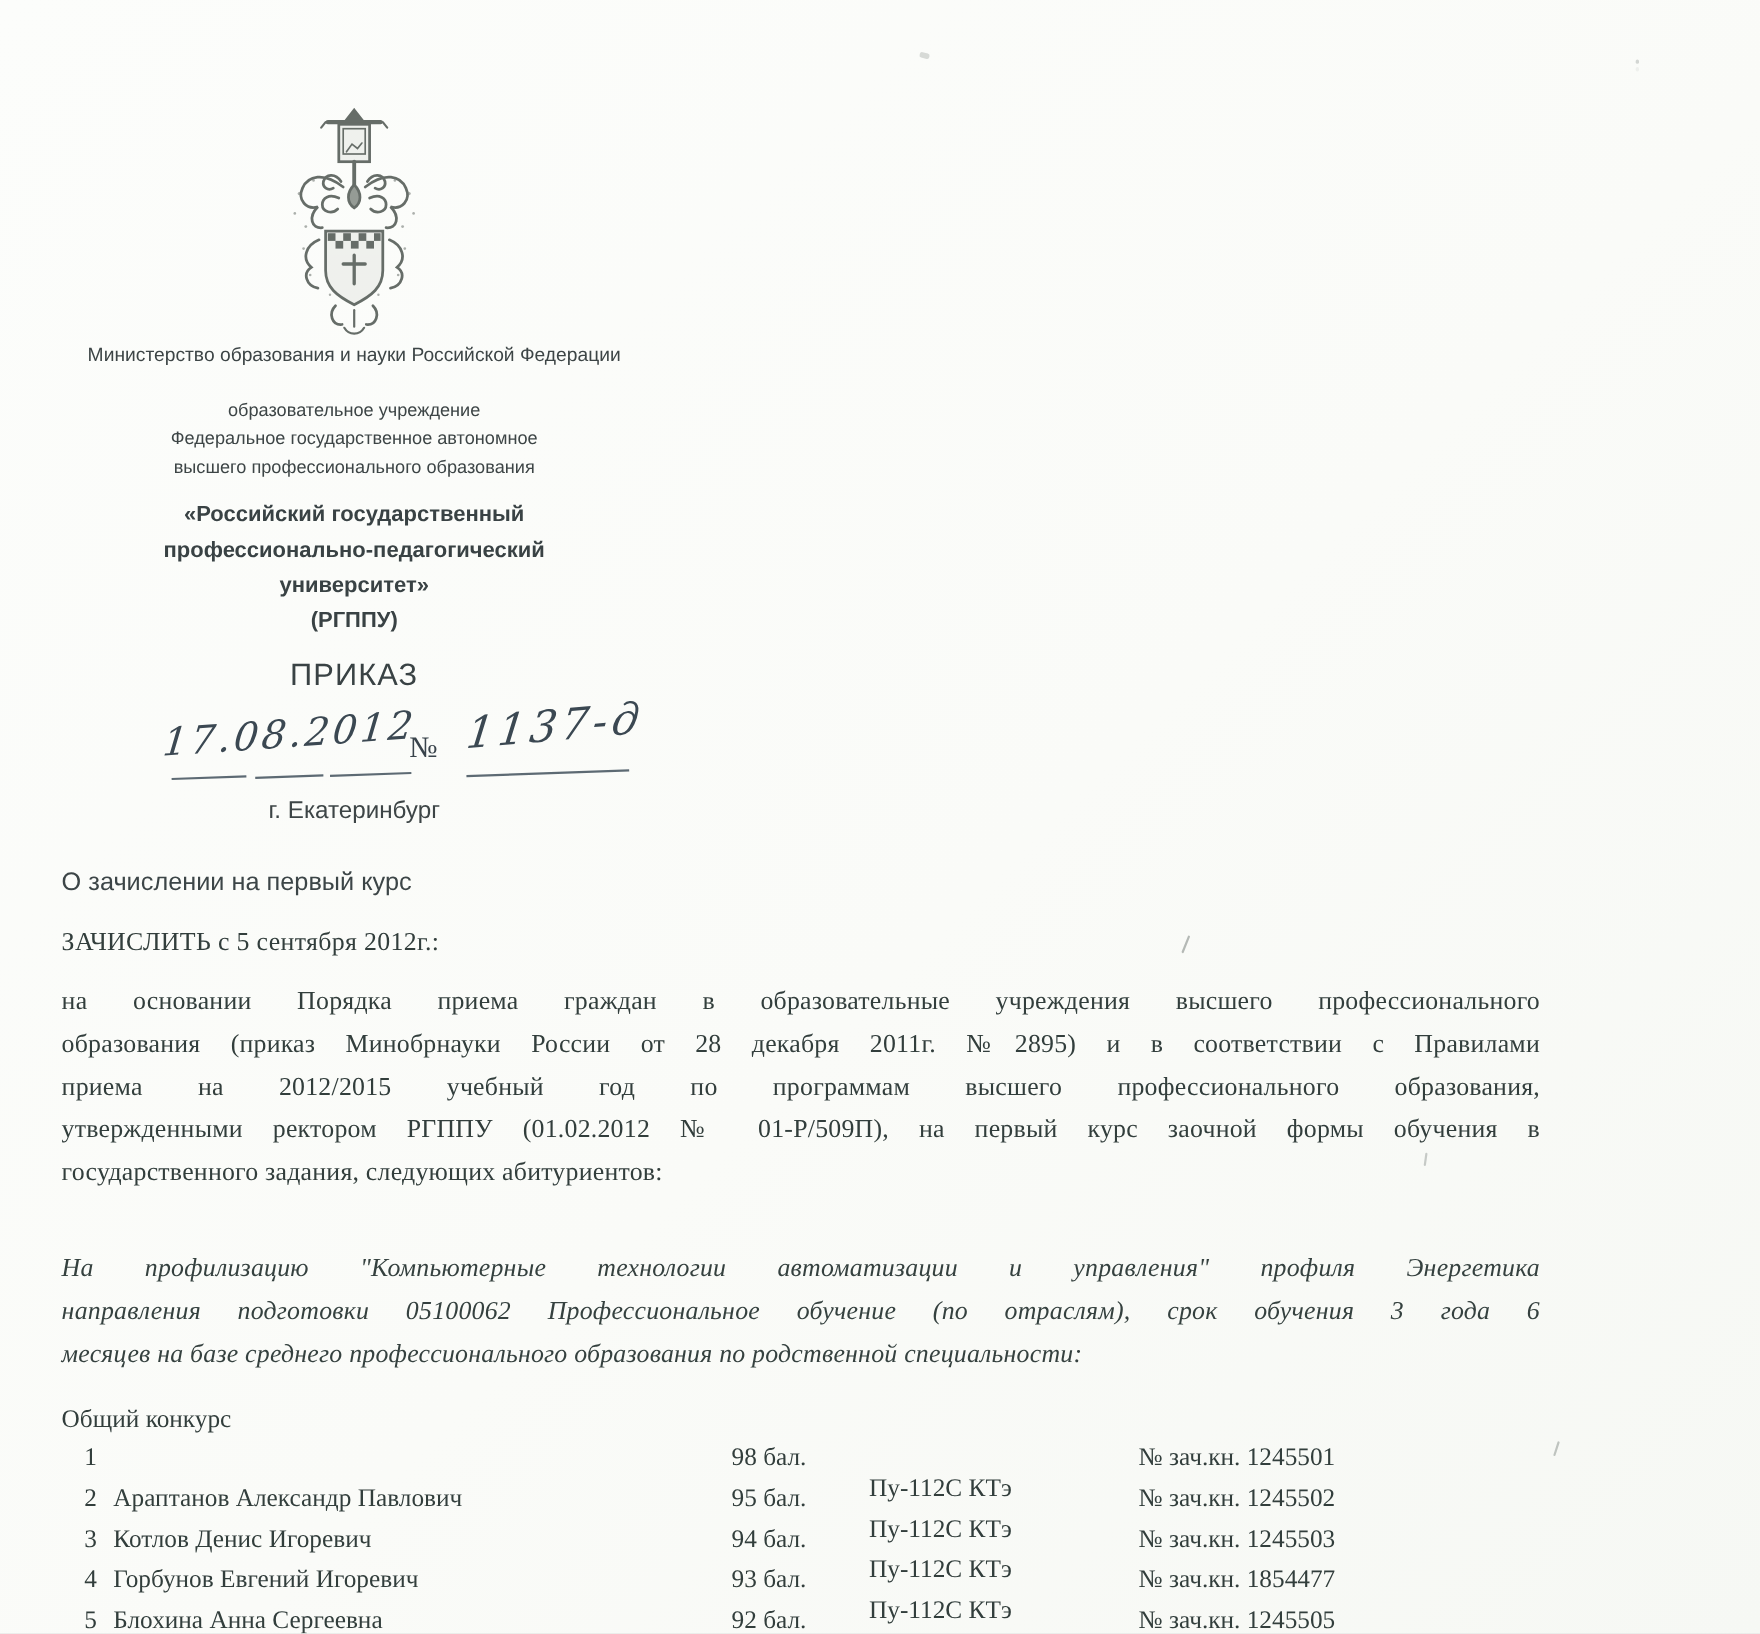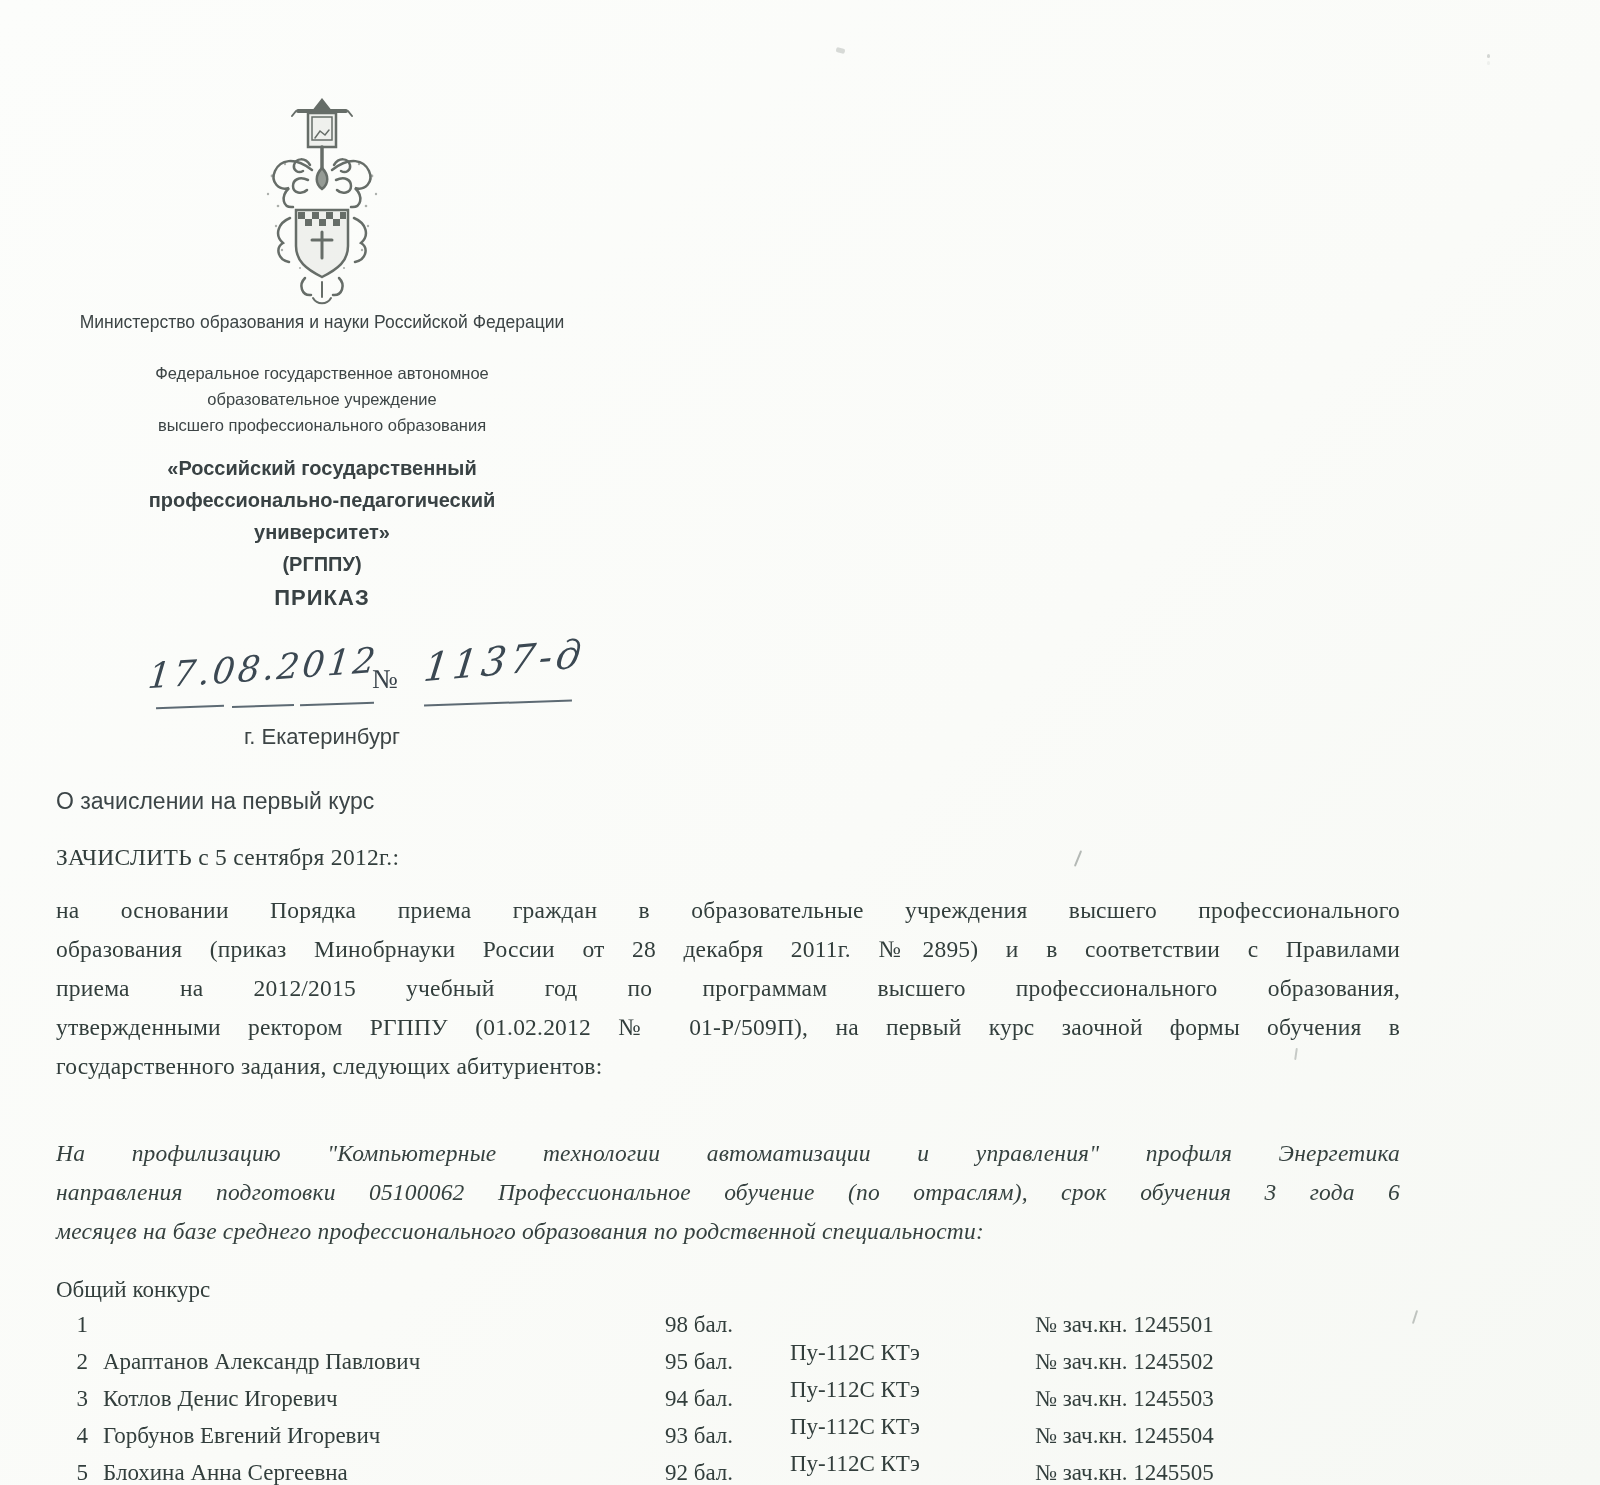--- a/index.html
+++ b/index.html
@@ -16,21 +16,21 @@
     font-family:"DejaVu Sans Mono", monospace;font-size:18px;letter-spacing:5px;
     color:#49504d;white-space:nowrap;margin-top:1px;
   }
   
   #emblem{left:252px;top:98px;width:140px;height:212px;}
   
   .hdrcol{left:42px;width:560px;text-align:center;font-family:"Liberation Sans", sans-serif;color:#3d4546;}
   #ministry{top:312px;font-size:17.5px;}
   #org{top:360px;font-size:16.5px;line-height:26px;}
   #univ{top:452px;font-size:20px;font-weight:bold;line-height:32px;color:#394244;}
-  #doctype{top:585px;font-size:22px;font-weight:bold;letter-spacing:1px;color:#394244;}
+  #doctype{top:598px;font-size:28px;font-weight:normal;letter-spacing:1px;color:#394244;}
   #city{top:724px;font-size:22px;}
   
   .hand{
     font-family:"DejaVu Serif", serif;font-style:italic;color:#3b4852;
     white-space:nowrap;
   }
   #hw-date{left:148px;top:648px;font-size:35px;letter-spacing:3px;transform:rotate(-4deg) skewX(-10deg);}
   #hw-no-sign{left:372px;top:664px;font-size:27px;color:#39434b;font-style:normal;font-family:"Liberation Serif",serif;}
   #hw-number{left:424px;top:638px;font-size:39px;letter-spacing:4px;transform:rotate(-5deg) skewX(-12deg);}
   .uline{border-bottom:2.5px solid #41505c;opacity:.85;}
@@ -120,22 +120,22 @@
           <circle cx="110" cy="152" r="1.2"></circle>
         <circle cx="48" cy="170" r="1.1"></circle>
           <circle cx="92" cy="170" r="1.1"></circle>
       </g>
     </svg>
   </div>
 
   <div id="ministry" class="abs hdrcol">Министерство образования и науки Российской Федерации</div>
 
   <div id="org" class="abs hdrcol">
+    <div>образовательное учреждение</div>
     <div>Федеральное государственное автономное</div>
-    <div>образовательное учреждение</div>
     <div>высшего профессионального образования</div>
   </div>
 
   <div id="univ" class="abs hdrcol">
     <div>«Российский государственный</div>
     <div>профессионально-педагогический</div>
     <div>университет»</div>
     <div>(РГППУ)</div>
   </div>
 
@@ -189,21 +189,21 @@
       <span class="c-name">Котлов Денис Игоревич</span>
       <span class="c-score">94 бал.</span>
       <span class="c-group">Пу-112С КТэ</span>
       <span class="c-book">№ зач.кн. 1245503</span>
     </div>
     <div class="srow">
       <span class="c-num">4</span>
       <span class="c-name">Горбунов Евгений Игоревич</span>
       <span class="c-score">93 бал.</span>
       <span class="c-group">Пу-112С КТэ</span>
-      <span class="c-book">№ зач.кн. 1245504</span>
+      <span class="c-book">№ зач.кн. 1854477</span>
     </div>
     <div class="srow">
       <span class="c-num">5</span>
       <span class="c-name">Блохина Анна Сергеевна</span>
       <span class="c-score">92 бал.</span>
       <span class="c-group">Пу-112С КТэ</span>
       <span class="c-book">№ зач.кн. 1245505</span>
     </div>
   </div>
 

